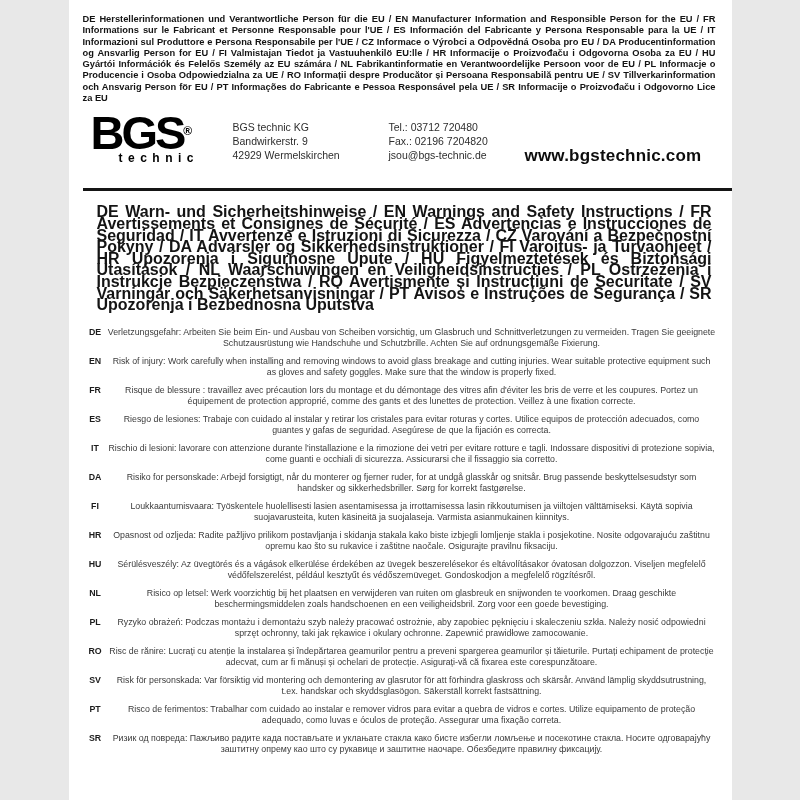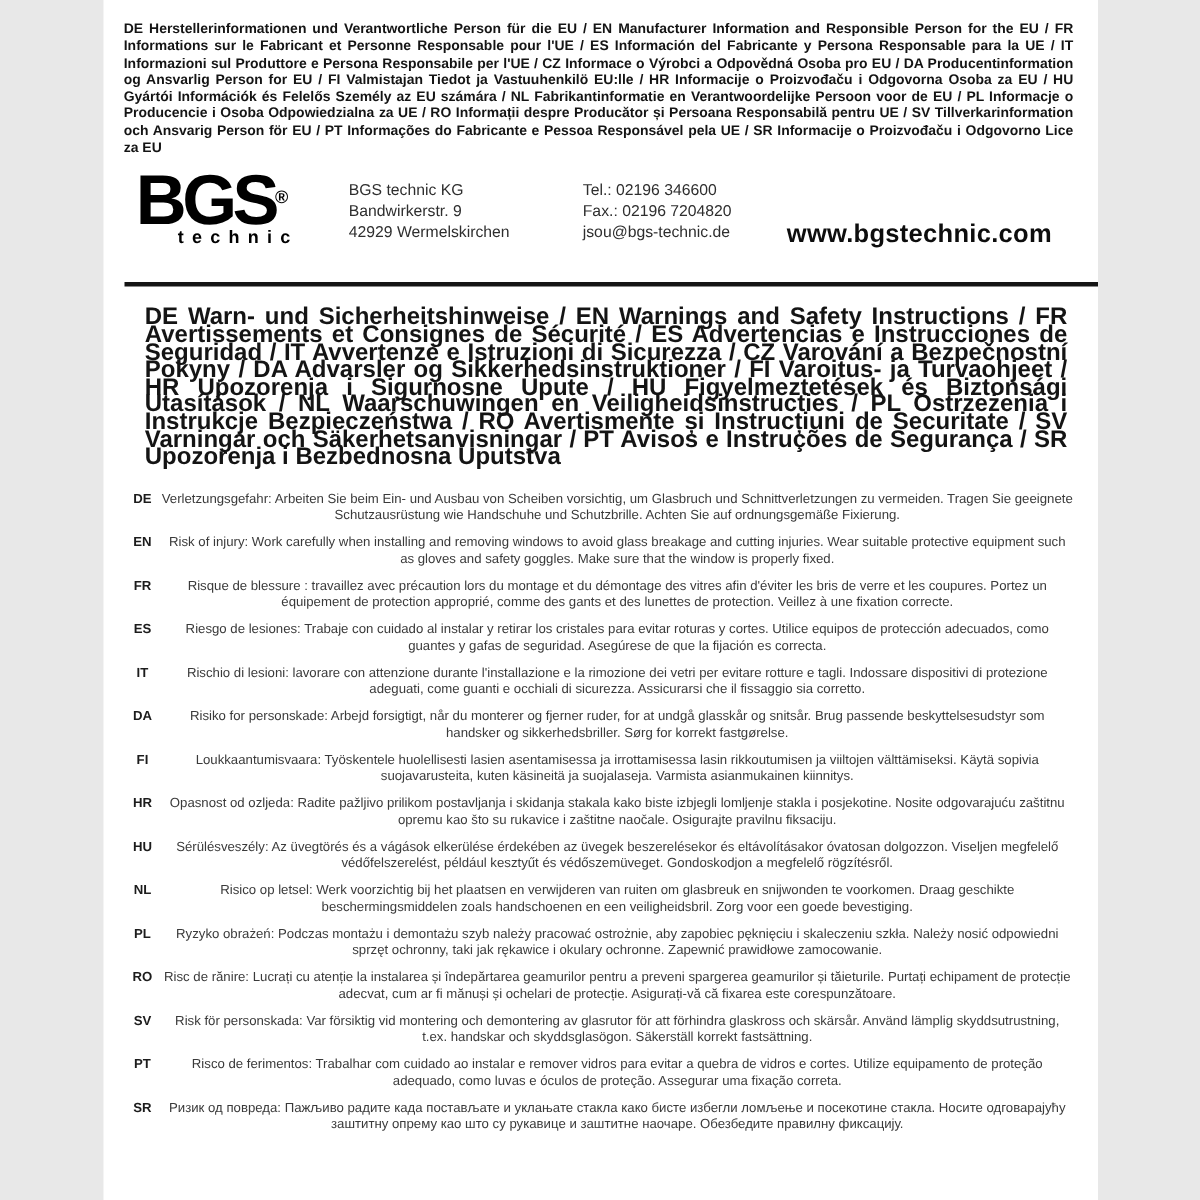--- a/index.html
+++ b/index.html
@@ -44,21 +44,21 @@
     <div class="logo">
       <div class="logo-main"><span>BGS</span><span class="reg">®</span></div>
       <div class="logo-sub">technic</div>
     </div>
     <div class="address">
       <div>BGS technic KG</div>
       <div>Bandwirkerstr. 9</div>
       <div>42929 Wermelskirchen</div>
     </div>
     <div class="contact">
-      <div>Tel.: 02196 346600</div>
+      <div>Tel.: 03712 720480</div>
       <div>Fax.: 02196 7204820</div>
       <div>jsou@bgs-technic.de</div>
     </div>
     <div class="website">www.bgstechnic.com</div>
   </div>
 
   <div class="divider"></div>
 
   <svg class="warn-triangle" viewBox="0 0 100 82" xmlns="http://www.w3.org/2000/svg" aria-hidden="true">
     <path d="M50 7 L93 75 L7 75 Z" fill="#ffffff" stroke="#000000" stroke-width="9" stroke-linejoin="round"></path>
@@ -80,21 +80,21 @@
     <div class="warn-row">
         <span class="code">FR</span>
         <span class="text">Risque de blessure : travaillez avec précaution lors du montage et du démontage des vitres afin d'éviter les bris de verre et les coupures. Portez un équipement de protection approprié, comme des gants et des lunettes de protection. Veillez à une fixation correcte.</span>
       </div>
     <div class="warn-row">
         <span class="code">ES</span>
         <span class="text">Riesgo de lesiones: Trabaje con cuidado al instalar y retirar los cristales para evitar roturas y cortes. Utilice equipos de protección adecuados, como guantes y gafas de seguridad. Asegúrese de que la fijación es correcta.</span>
       </div>
     <div class="warn-row">
         <span class="code">IT</span>
-        <span class="text">Rischio di lesioni: lavorare con attenzione durante l'installazione e la rimozione dei vetri per evitare rotture e tagli. Indossare dispositivi di protezione adeguati, come guanti e occhiali di sicurezza. Assicurarsi che il fissaggio sia corretto.</span>
+        <span class="text">Rischio di lesioni: lavorare con attenzione durante l'installazione e la rimozione dei vetri per evitare rotture e tagli. Indossare dispositivi di protezione sopivia, come guanti e occhiali di sicurezza. Assicurarsi che il fissaggio sia corretto.</span>
       </div>
     <div class="warn-row">
         <span class="code">DA</span>
         <span class="text">Risiko for personskade: Arbejd forsigtigt, når du monterer og fjerner ruder, for at undgå glasskår og snitsår. Brug passende beskyttelsesudstyr som handsker og sikkerhedsbriller. Sørg for korrekt fastgørelse.</span>
       </div>
     <div class="warn-row">
         <span class="code">FI</span>
         <span class="text">Loukkaantumisvaara: Työskentele huolellisesti lasien asentamisessa ja irrottamisessa lasin rikkoutumisen ja viiltojen välttämiseksi. Käytä sopivia suojavarusteita, kuten käsineitä ja suojalaseja. Varmista asianmukainen kiinnitys.</span>
       </div>
     <div class="warn-row">

